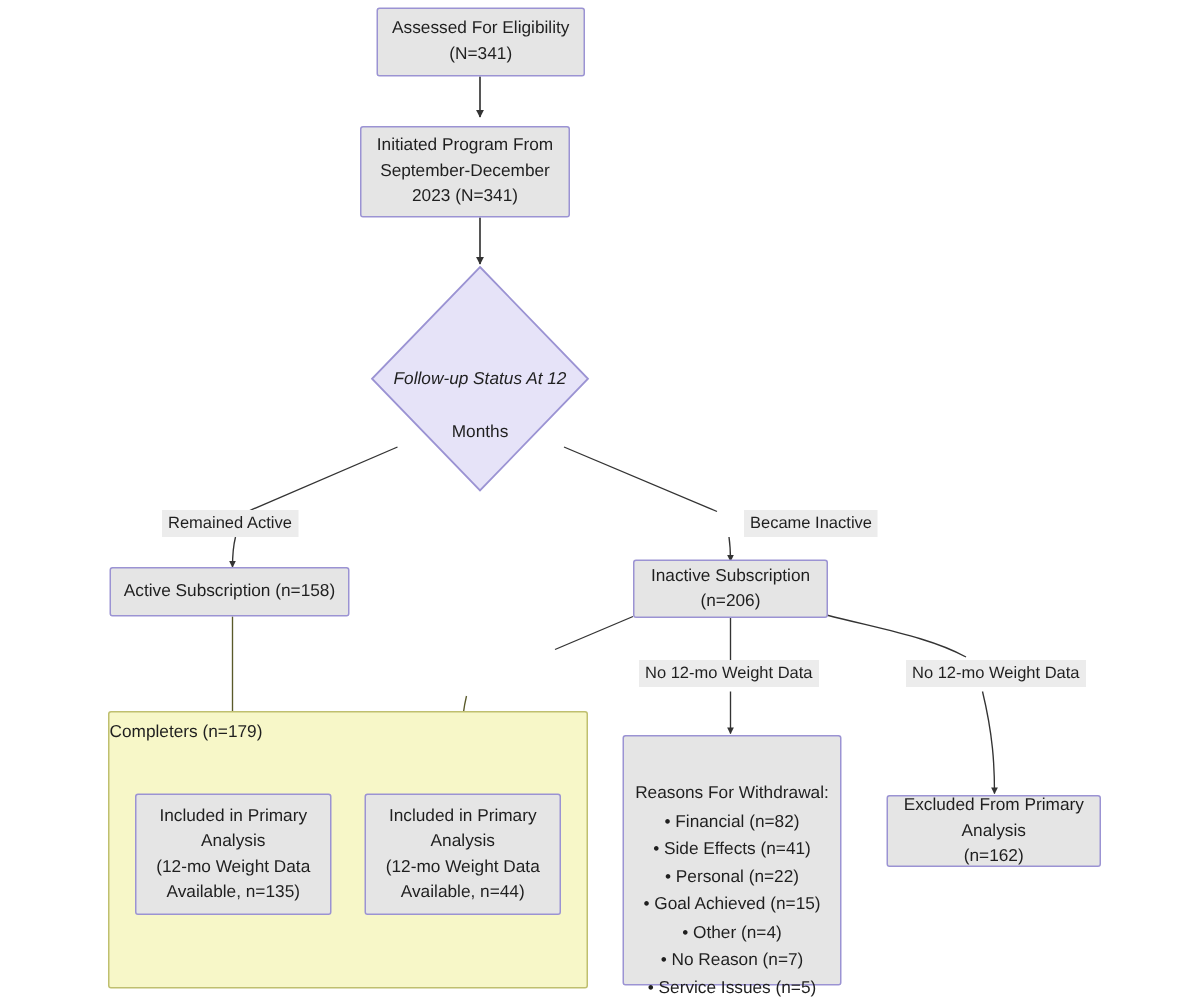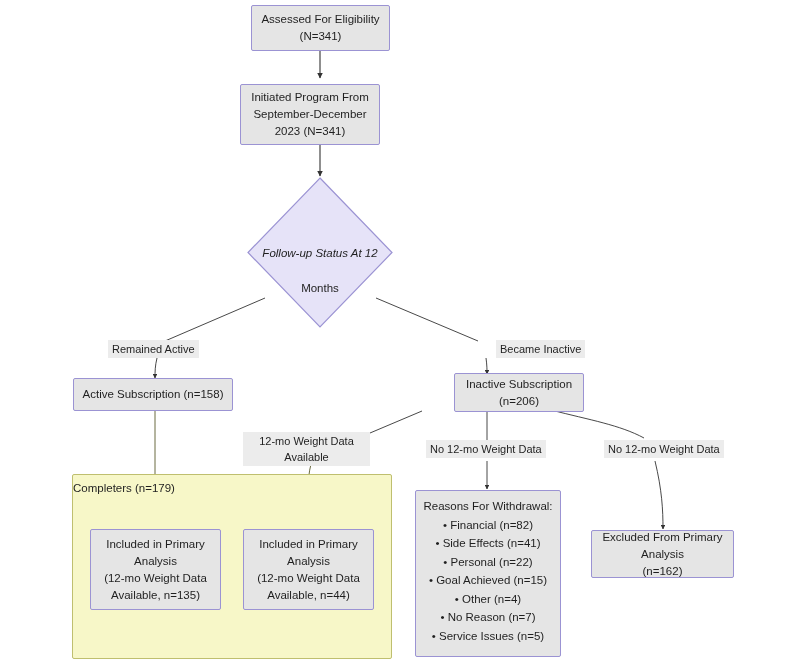--- a/index.html
+++ b/index.html
@@ -38,21 +38,21 @@
     text-align: center;
     display: flex;
     flex-direction: column;
     align-items: center;
     justify-content: center;
     padding: 3px 6px;
   }
   .node .line { display: block; white-space: nowrap; }
   .node.reasons {
     justify-content: flex-start;
-    padding-top: 6px;
+    padding-top: 29px;
     line-height: 18.5px;
   }
   .diamond-wrap {
     position: absolute;
   }
   .diamond-shape {
     position: absolute;
     left: 0; top: 0;
     width: 100%;
     height: 100%;
@@ -151,26 +151,25 @@
   </div>
 
   <div class="edge-label" style="left:108px; top:340px;">Remained Active</div>
 
   <div class="edge-label" style="left:450px; top:340px;margin-left:46px;">Became Inactive</div>
 
   <div class="node" style="left:73px; top:378px; width:160px; height:33px;">
     <span class="line">Active Subscription (n=158)</span>
   </div>
 
-  <div class="node" style="left:422px; top:373px; width:130px; height:39px;margin-left:32px;">
+  <div class="node" style="left:422px; top:373px; width:130px; height:39px;">
     <span class="line">Inactive Subscription</span>
     <span class="line">(n=206)</span>
   </div>
 
-  <div class="edge-label two-line" style="left:243px; top:432px; width:127px;">12-mo Weight Data Available</div>
 
   <div class="edge-label" style="left:426px; top:440px;">No 12-mo Weight Data</div>
 
   <div class="edge-label" style="left:604px; top:440px;">No 12-mo Weight Data</div>
 
   <div class="node" style="left:90px; top:529px; width:131px; height:81px;">
     <span class="line">Included in Primary</span>
     <span class="line">Analysis</span>
     <span class="line">(12-mo Weight Data</span>
     <span class="line">Available, n=135)</span>

